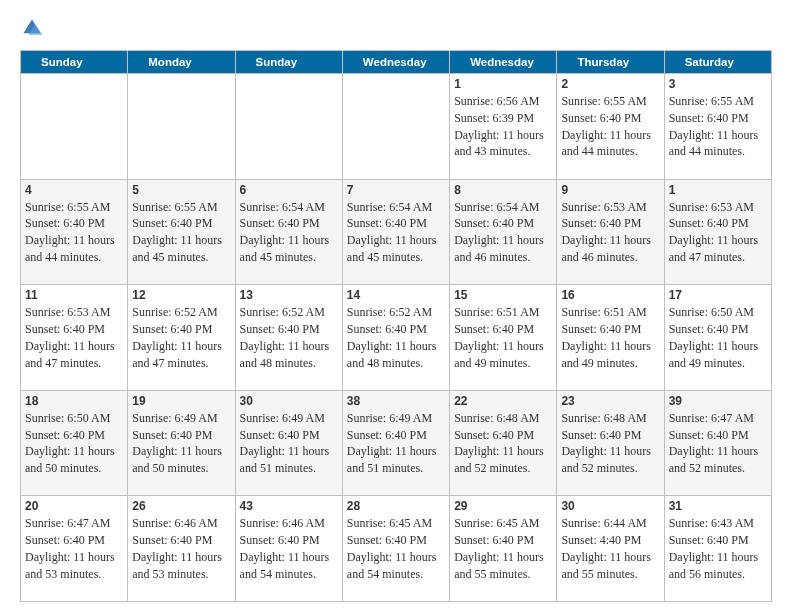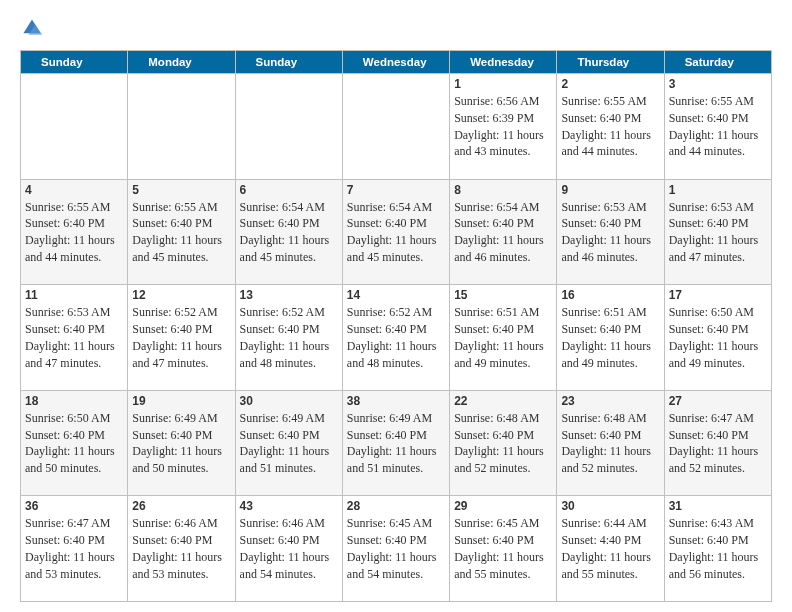--- a/index.html
+++ b/index.html
@@ -301,30 +301,30 @@
 and 52 minutes.</div>
           </td>
           <td>
             <span class="day-num">23</span>
             <div class="day-info" style="white-space: pre-line;">Sunrise: 6:48 AM
 Sunset: 6:40 PM
 Daylight: 11 hours
 and 52 minutes.</div>
           </td>
           <td>
-            <span class="day-num">27</span>
+            <span class="day-num">39</span>
             <div class="day-info" style="white-space: pre-line;">Sunrise: 6:47 AM
 Sunset: 6:40 PM
 Daylight: 11 hours
 and 52 minutes.</div>
           </td>
         </tr>
         <tr>
           <td>
-            <span class="day-num">36</span>
+            <span class="day-num">20</span>
             <div class="day-info" style="white-space: pre-line;">Sunrise: 6:47 AM
 Sunset: 6:40 PM
 Daylight: 11 hours
 and 53 minutes.</div>
           </td>
           <td>
             <span class="day-num">26</span>
             <div class="day-info" style="white-space: pre-line;">Sunrise: 6:46 AM
 Sunset: 6:40 PM
 Daylight: 11 hours

